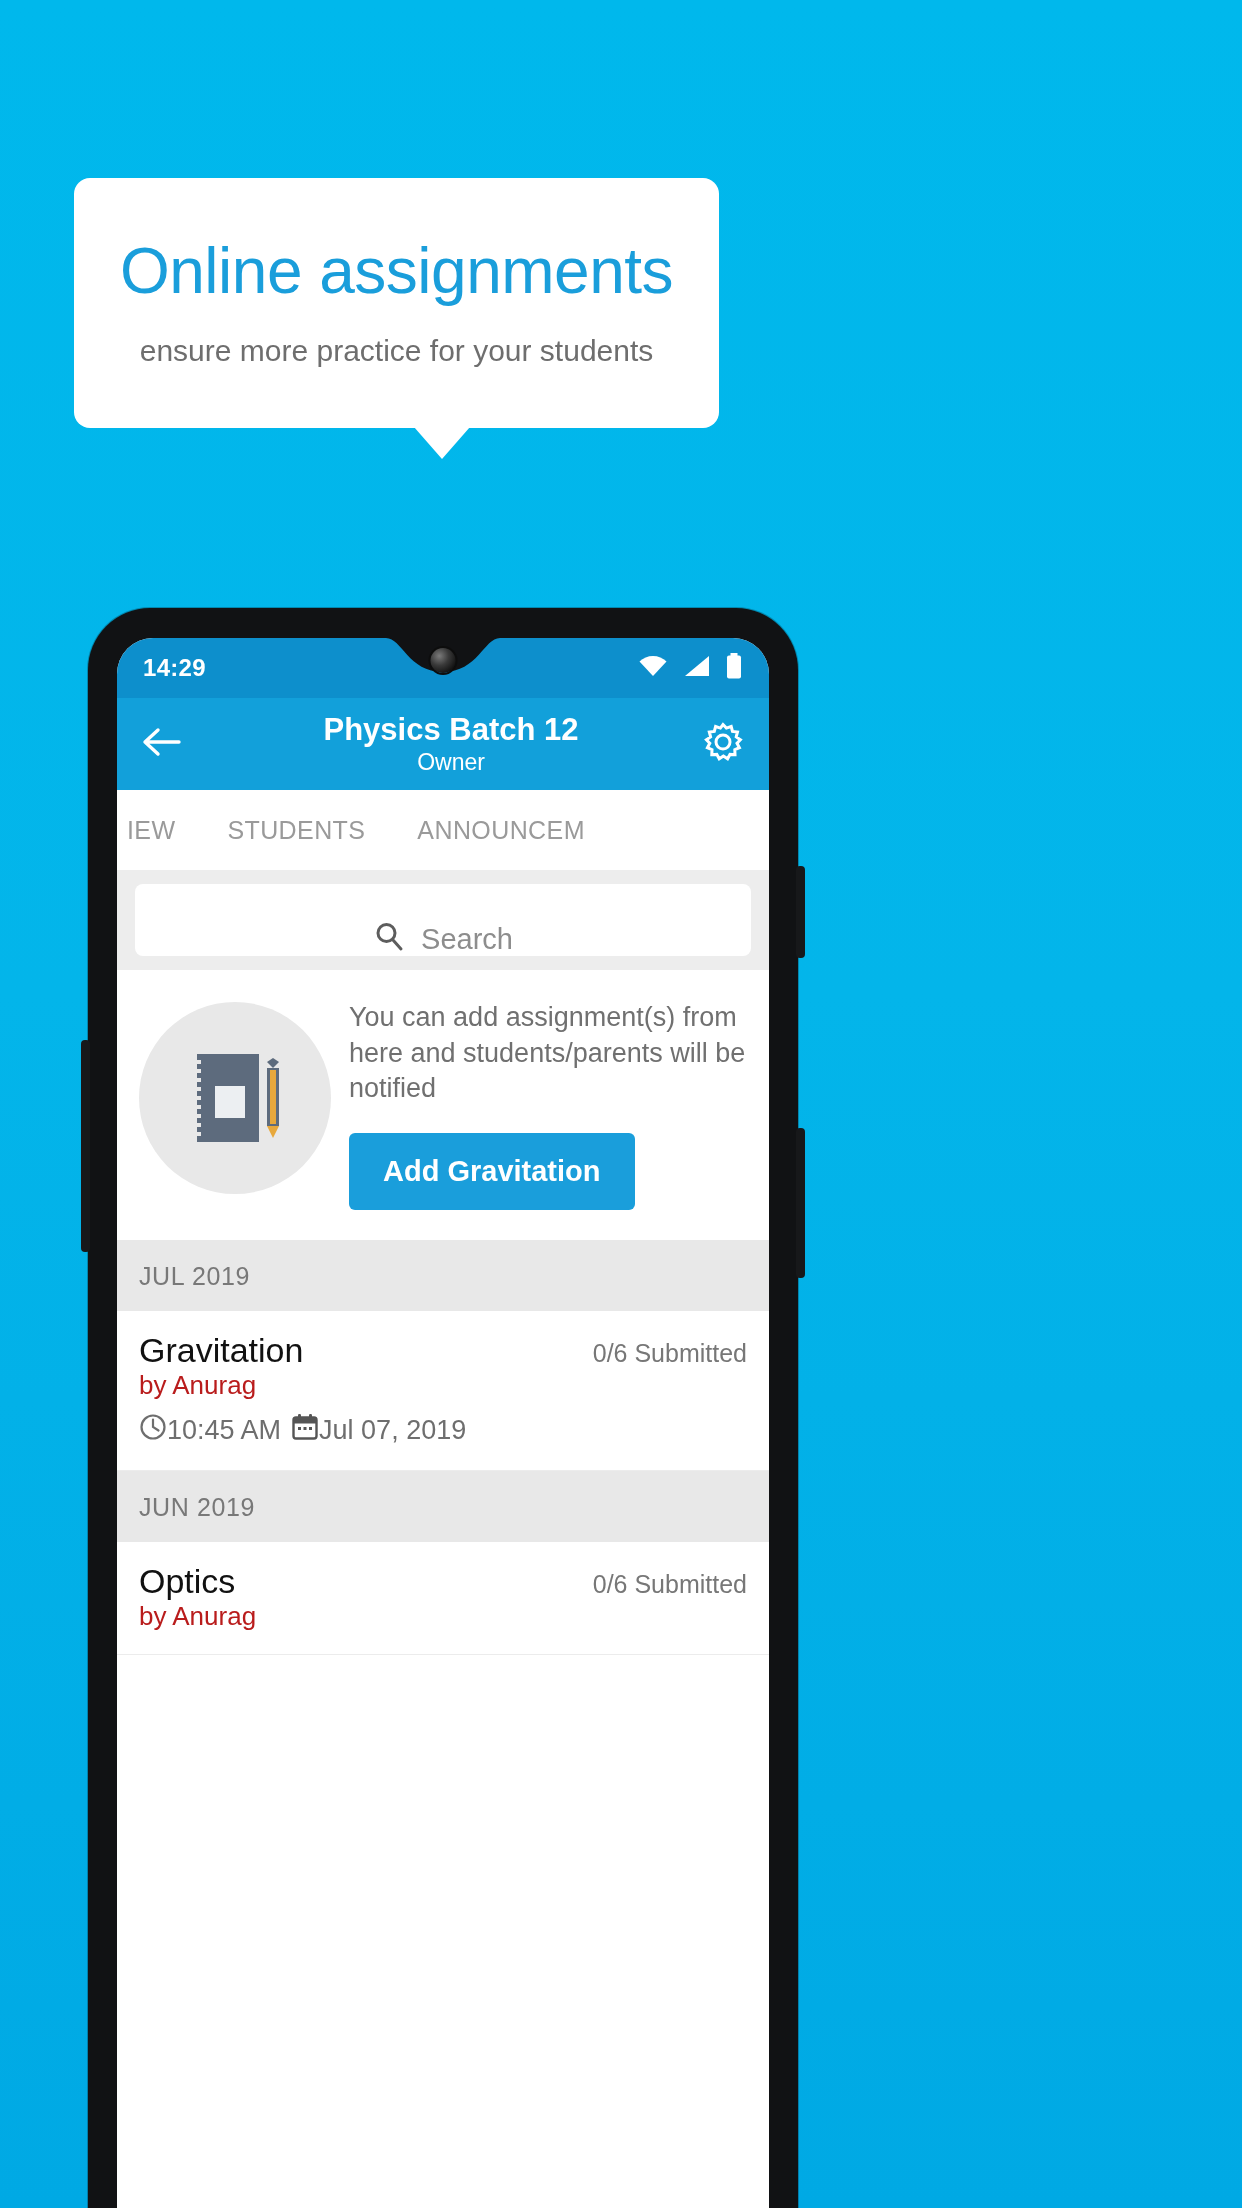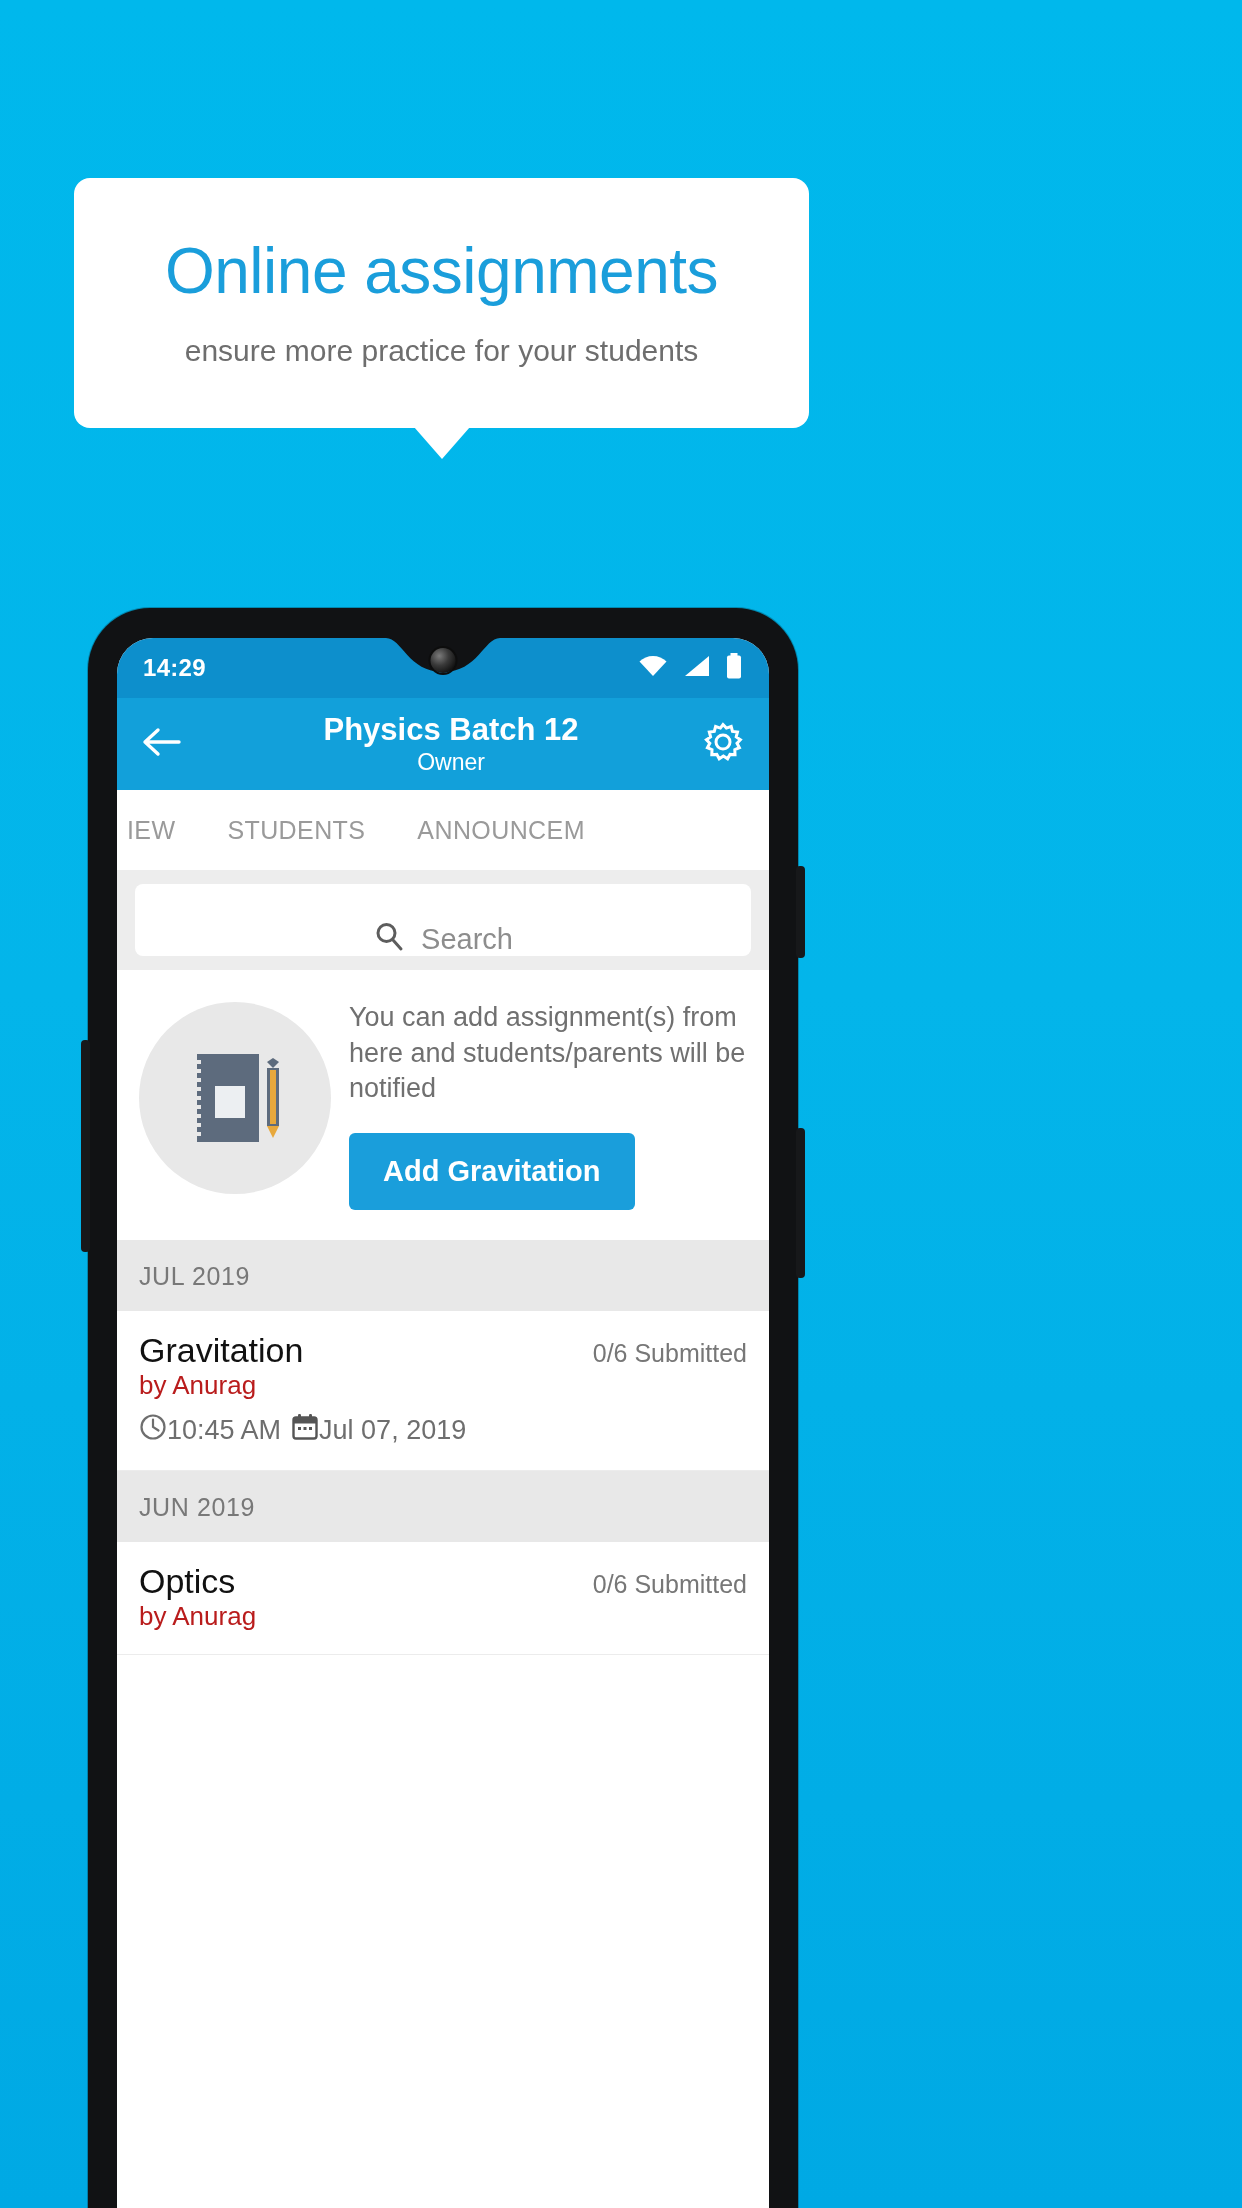--- a/index.html
+++ b/index.html
@@ -10,21 +10,21 @@
   }
   body {
     background: linear-gradient(180deg, #00b8ec 0%, #03b5ea 45%, #00a9e4 100%);
     position: relative;
   }
 
   
   #callout {
     position: absolute;
     left: 74px; top: 178px;
-    width: 735px; height: 250px;
+    width: 645px; height: 250px;
     background: #ffffff;
     border-radius: 16px;
     display: flex; flex-direction: column;
     align-items: center; justify-content: center;
   }
   #callout-title {
     font-size: 64px;
     color: #1a9edb;
     font-weight: 400;
     letter-spacing: -0.5px;

